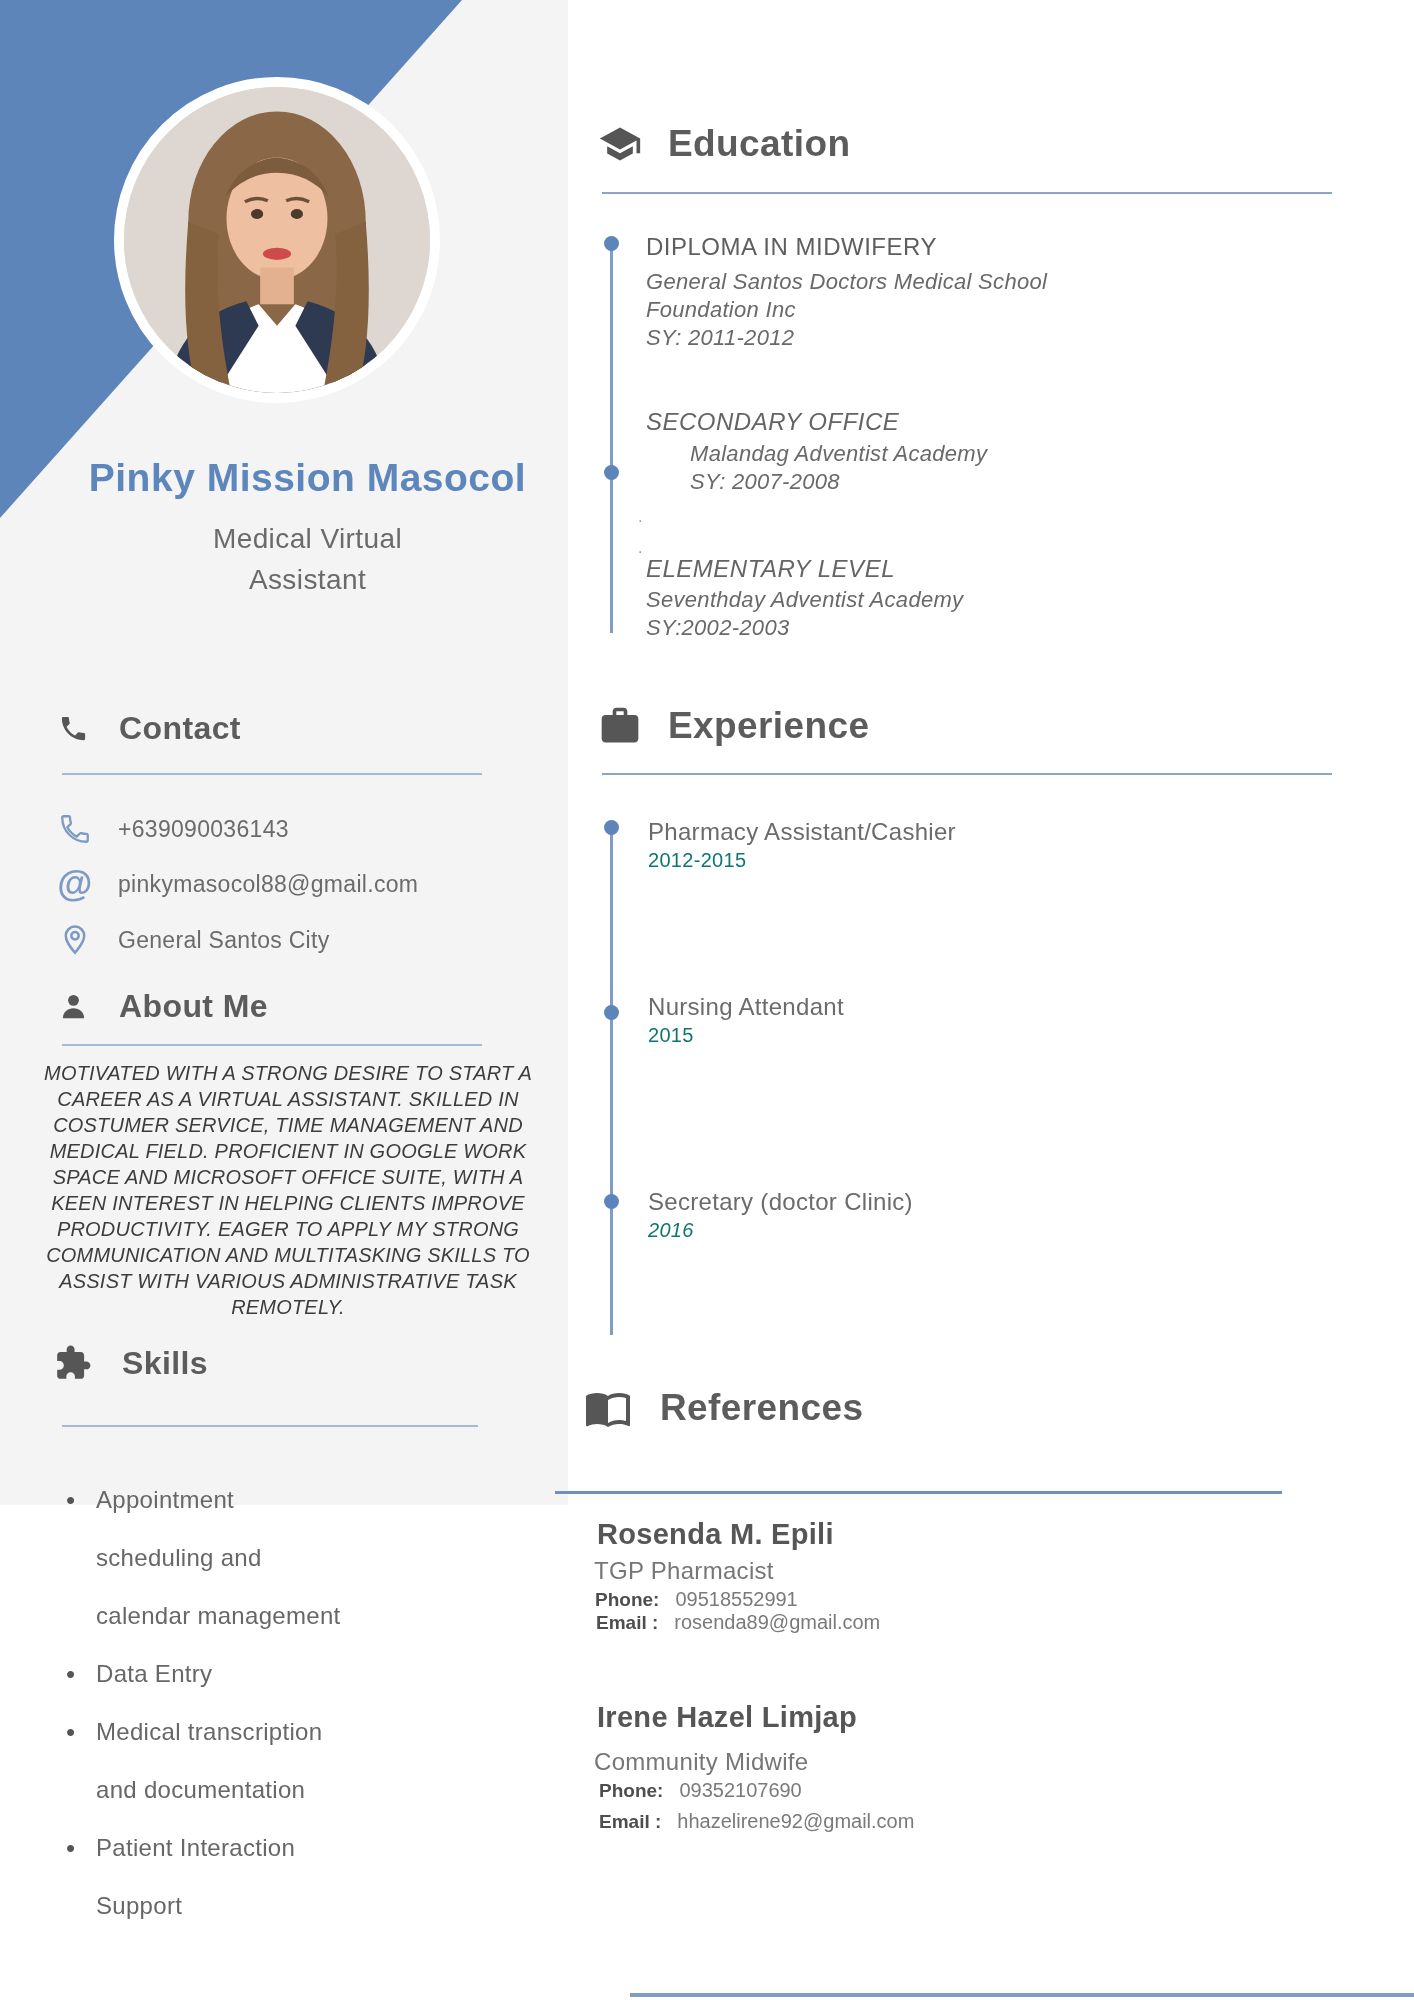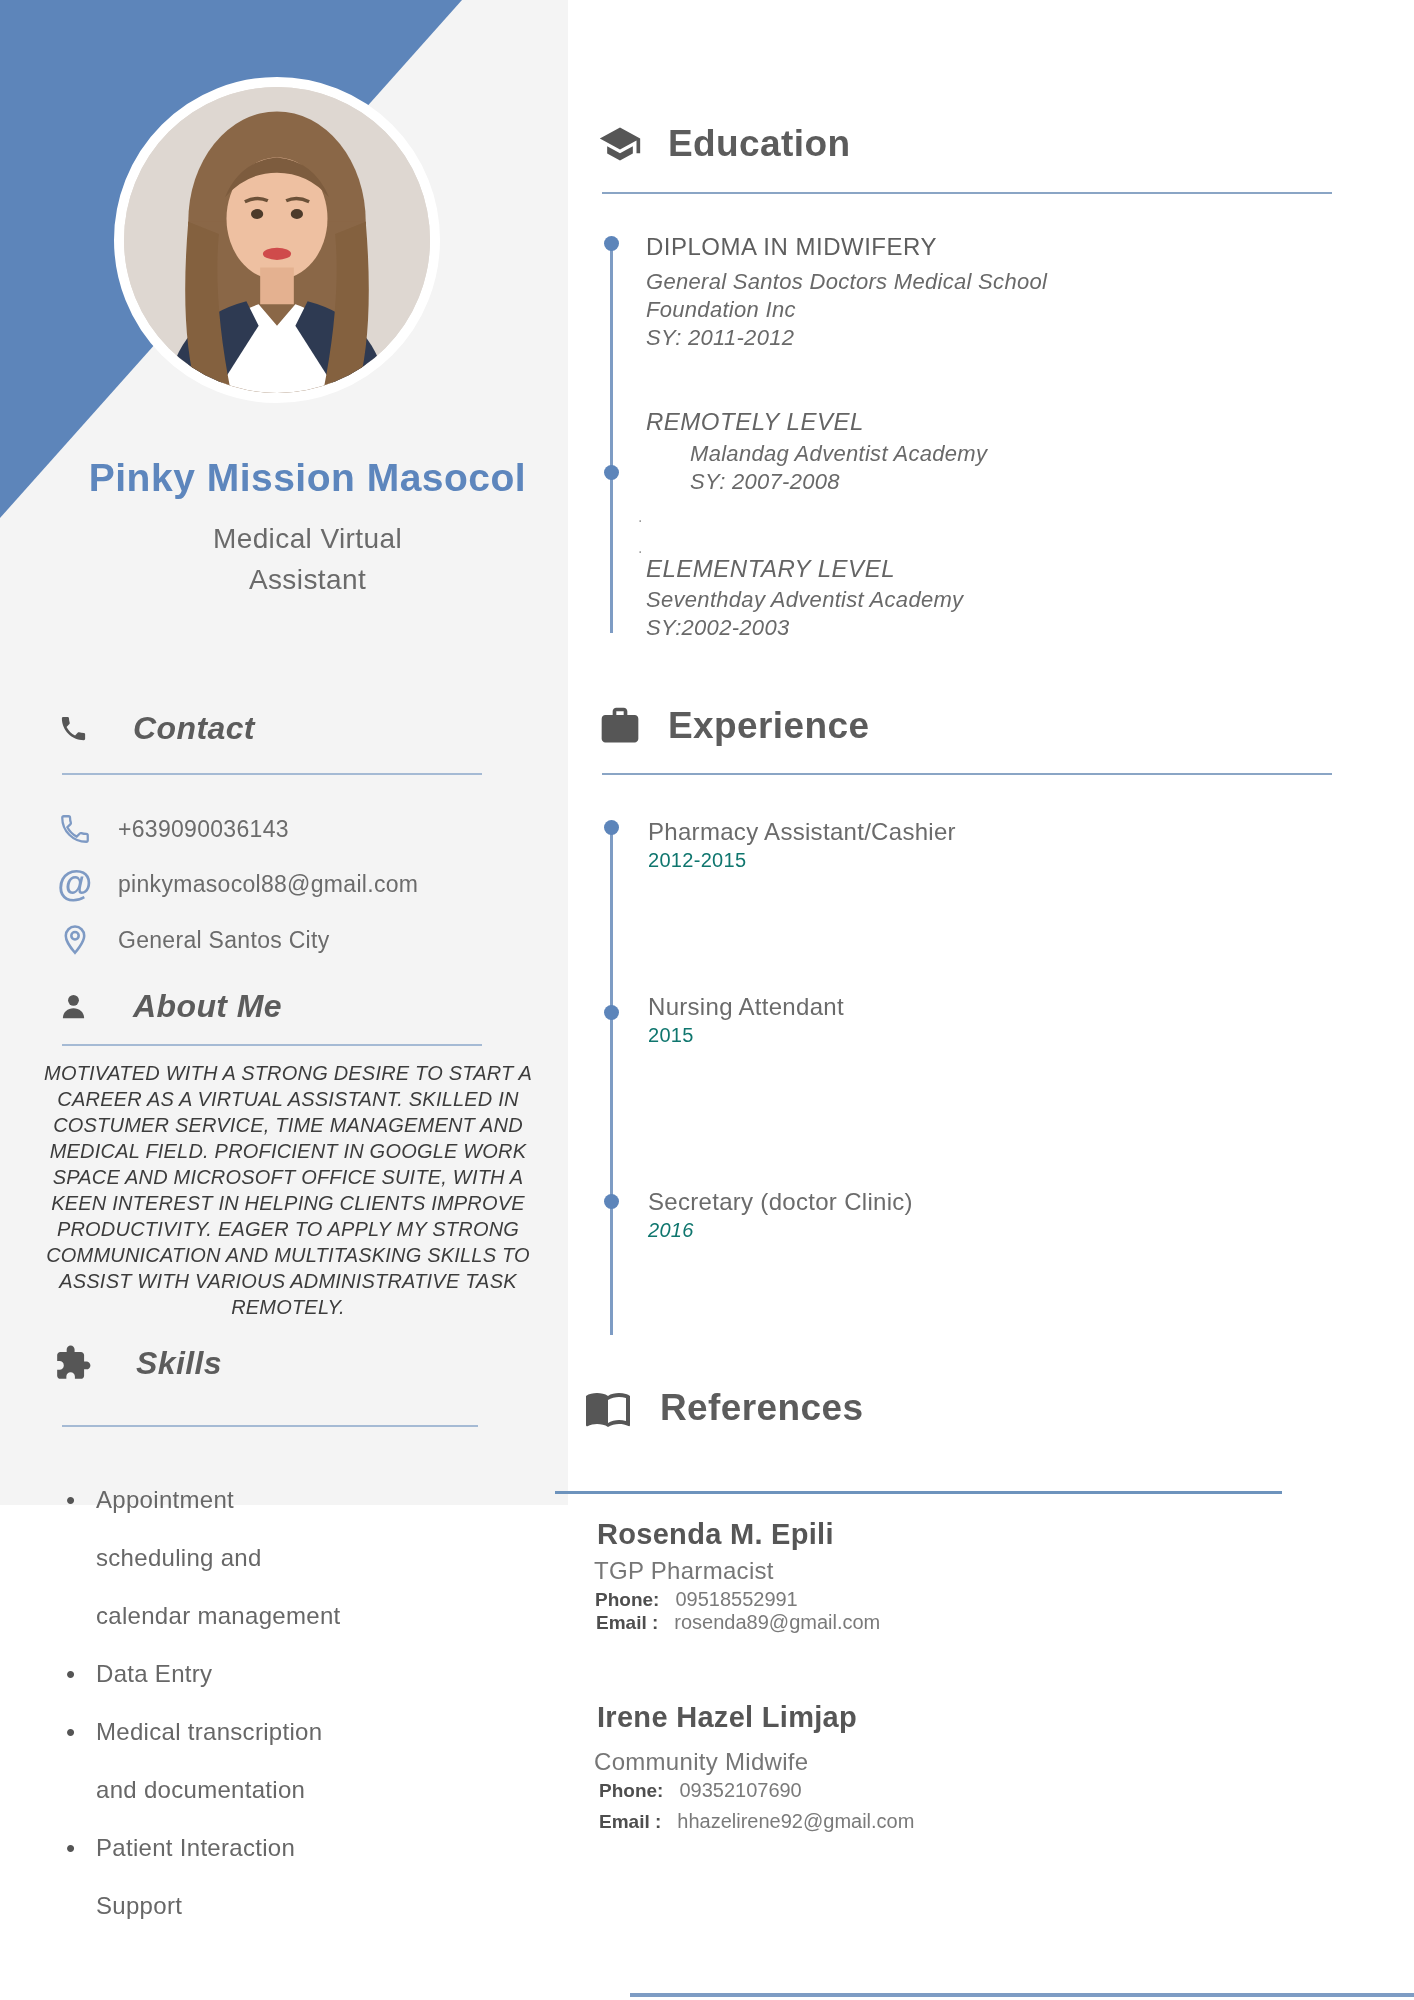--- a/index.html
+++ b/index.html
@@ -12,22 +12,22 @@
   .triangle{position:absolute;left:0;top:0;width:462px;height:518px;background:#5d85ba;
     clip-path:polygon(0 0,100% 0,0 100%);}
   .photo{position:absolute;left:114px;top:77px;width:326px;height:326px;border-radius:50%;
     border:10px solid #ffffff;box-sizing:border-box;overflow:hidden;background:#ded7d1;z-index:2;}
   .name{position:absolute;left:50px;top:456px;width:515px;margin:0;text-align:center;
     font-size:39px;font-weight:700;color:#5d86bd;letter-spacing:.5px;}
   .job-title{position:absolute;left:50px;top:518px;width:515px;text-align:center;
     font-size:28px;line-height:41px;color:#6a6a6a;letter-spacing:.4px;}
   .job-title span{display:block;}
 
-  .lc-head{position:absolute;display:flex;align-items:center;gap:44px;
-    color:#5c5c5c;font-weight:700;font-size:32px;letter-spacing:.4px;font-style:italic;}
+  .lc-head{position:absolute;display:flex;align-items:center;gap:30px;
+    color:#5c5c5c;font-weight:700;font-size:32px;letter-spacing:.4px;}
   .contact-head{left:58px;top:710px;}
   .about-head{left:58px;top:988px;}
   .skills-head{left:54px;top:1344px;}
   .lc-head .icon{display:inline-flex;color:#565656;}
 
   .rule{position:absolute;height:2px;background:#a5bad4;}
   .rule-contact{left:62px;top:773px;width:420px;}
   .rule-about{left:62px;top:1044px;width:420px;}
   .rule-skills{left:62px;top:1425px;width:416px;}
 
@@ -207,21 +207,21 @@
     <span class="dot dot-e1"></span>
     <span class="dot dot-e2"></span>
 
     <div class="edu-title edu-title-1">DIPLOMA IN MIDWIFERY</div>
     <div class="edu-lines edu-lines-1">
       <div>General Santos Doctors Medical School</div>
       <div>Foundation Inc</div>
       <div>SY: 2011-2012</div>
     </div>
 
-    <div class="edu-title edu-title-2">REMOTELY LEVEL</div>
+    <div class="edu-title edu-title-2">SECONDARY OFFICE</div>
     <div class="edu-lines edu-lines-2">
       <div>Malandag Adventist Academy</div>
       <div>SY: 2007-2008</div>
     </div>
 
     <span class="stray stray-1">.</span>
     <span class="stray stray-2">.</span>
 
     <div class="edu-title edu-title-3">ELEMENTARY LEVEL</div>
     <div class="edu-lines edu-lines-3">

